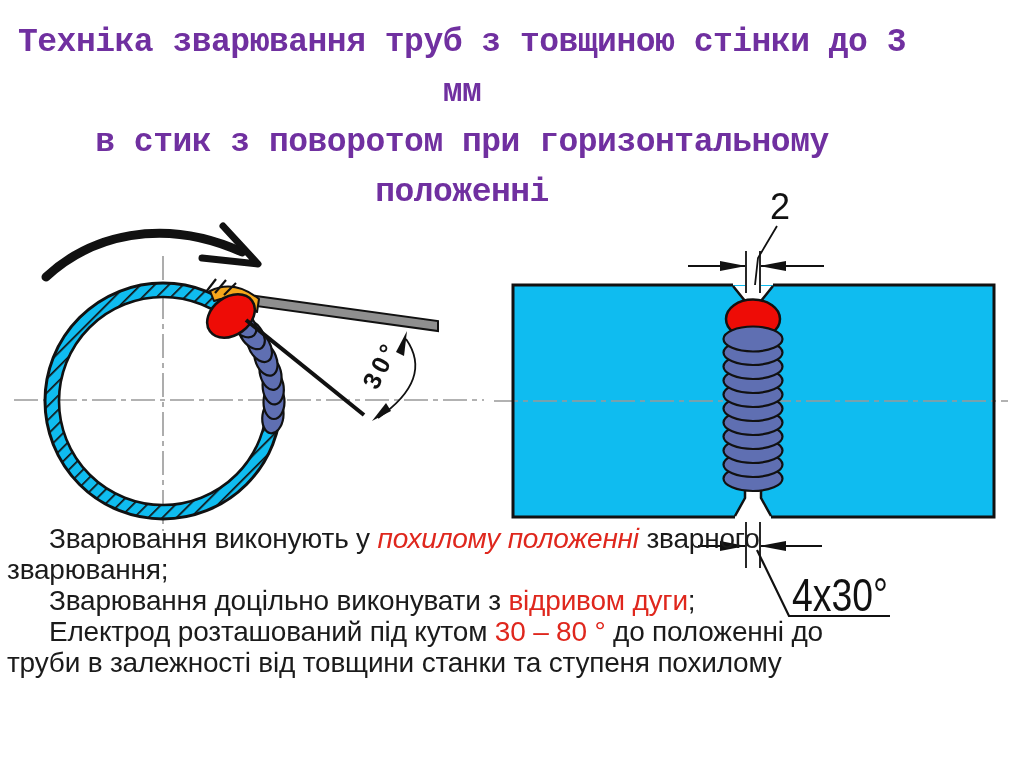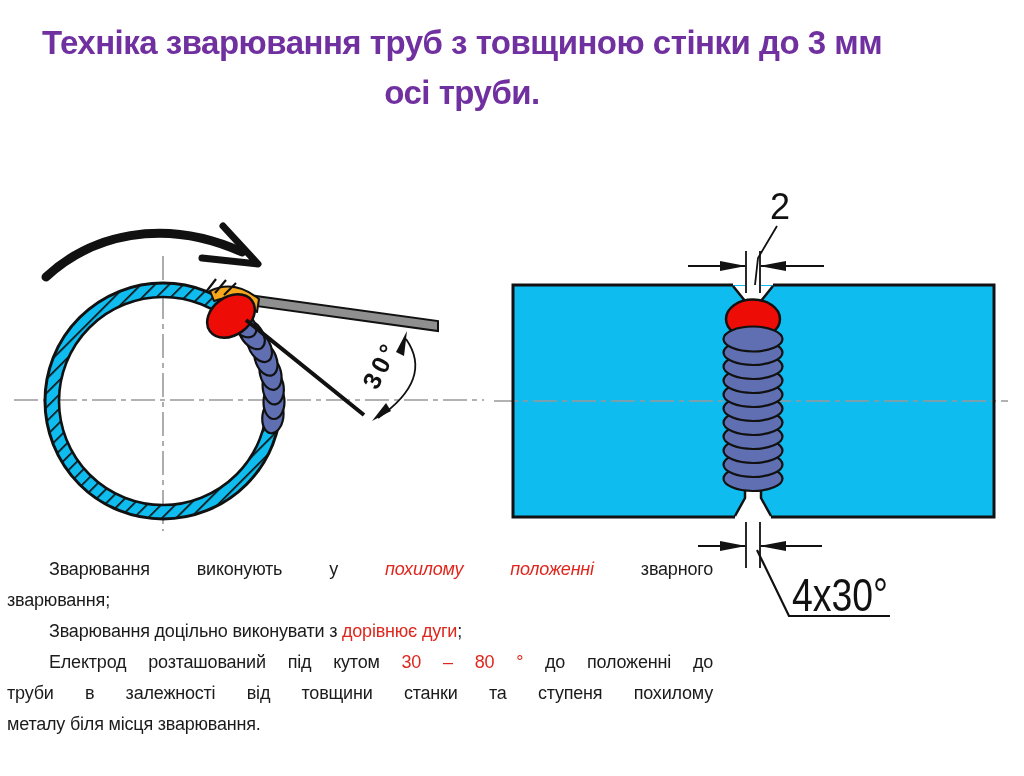--- a/index.html
+++ b/index.html
@@ -7,27 +7,27 @@
     width:1024px;height:776px;position:relative;overflow:hidden;
     background:#ffffff;
     font-family:"Liberation Sans",sans-serif;
   }
   .slide{position:absolute;inset:0;}
   .title{
     position:absolute;top:18px;left:0;width:924px;
     text-align:center;font-weight:bold;font-size:33px;line-height:50px;
     color:var(--title-color,#7030a0);
     letter-spacing:-0.5px;
+    font-family:Liberation Mono, monospace;
   }
   #diagram-svg{position:absolute;left:0;top:0;pointer-events:none;}
   .body-text{
     position:absolute;left:7px;top:523px;width:706px;
-    font-size:18px;line-height:31px;letter-spacing:-0.2px;
+    font-size:28px;line-height:31px;letter-spacing:-0.2px;
     color:var(--text-color,#1b1b1b);
-    margin-top:31px;
   }
   .body-text p{margin:0;white-space:nowrap;}
   .body-text p.just{text-align:justify;text-align-last:justify;}
   .body-text p.ind{text-indent:42px;}
   .seg-normal{}
   .seg-red{color:var(--accent-red,#e0261c);}
   .seg-red-italic{color:var(--accent-red,#e0261c);font-style:italic;}
   
   .ink{stroke:var(--line-black,#111);fill:none;}
   .cl{stroke:var(--centerline-gray,#999);stroke-width:1.6;fill:none;stroke-dasharray:24 5 5 5;}
@@ -36,21 +36,21 @@
   .pipefill{fill:var(--pipe-cyan,#0fbcf0);}
   .dimtxt{fill:var(--line-black,#111);font-family:"Liberation Sans",sans-serif;}
 </style>
 </head>
 <body>
 
 <div class="slide">
 
   <div class="title">
     <div>Техніка зварювання труб з товщиною стінки до 3 мм</div>
-    <div>осі труби.</div>
+    <div>в стик з поворотом при горизонтальному положенні</div>
   </div>
 
   <svg id="diagram-svg" width="1024" height="776" viewBox="0 0 1024 776">
     <defs>
       <pattern id="hatch" width="10" height="10" patternUnits="userSpaceOnUse" patternTransform="rotate(45)">
         <line x1="0" y1="0" x2="0" y2="10" stroke="#111" stroke-width="3.4"></line>
       </pattern>
     </defs>
 
     <g>
@@ -159,19 +159,18 @@
         <polygon points="760,546 786,541 786,551" fill="#111"></polygon>
         <path class="ink" d="M 757,550 L 789,616 L 890,616" stroke-width="2.2"></path>
         <text class="dimtxt" x="792" y="611" font-size="46" textLength="96" lengthAdjust="spacingAndGlyphs">4x30°</text>
       </g>
     </g>
   </svg>
 
   <div class="body-text">
       <p class="just ind"><span class="seg-normal">Зварювання виконують у </span><span class="seg-red-italic">похилому положенні</span><span class="seg-normal"> зварного</span></p>
       <p class=""><span class="seg-normal">зварювання;</span></p>
-      <p class="ind"><span class="seg-normal">Зварювання доцільно виконувати з </span><span class="seg-red">дорівнює дуги</span><span class="seg-normal">;</span></p>
+      <p class="ind"><span class="seg-normal">Зварювання доцільно виконувати з </span><span class="seg-red">відривом дуги</span><span class="seg-normal">;</span></p>
       <p class="just ind"><span class="seg-normal">Електрод розташований під кутом </span><span class="seg-red">30 – 80 °</span><span class="seg-normal"> до положенні до</span></p>
       <p class="just "><span class="seg-normal">труби в залежності від товщини станки та ступеня похилому</span></p>
-      <p class=""><span class="seg-normal">металу біля місця зварювання.</span></p>
     </div>
 
 </div>
 
 </body></html>

